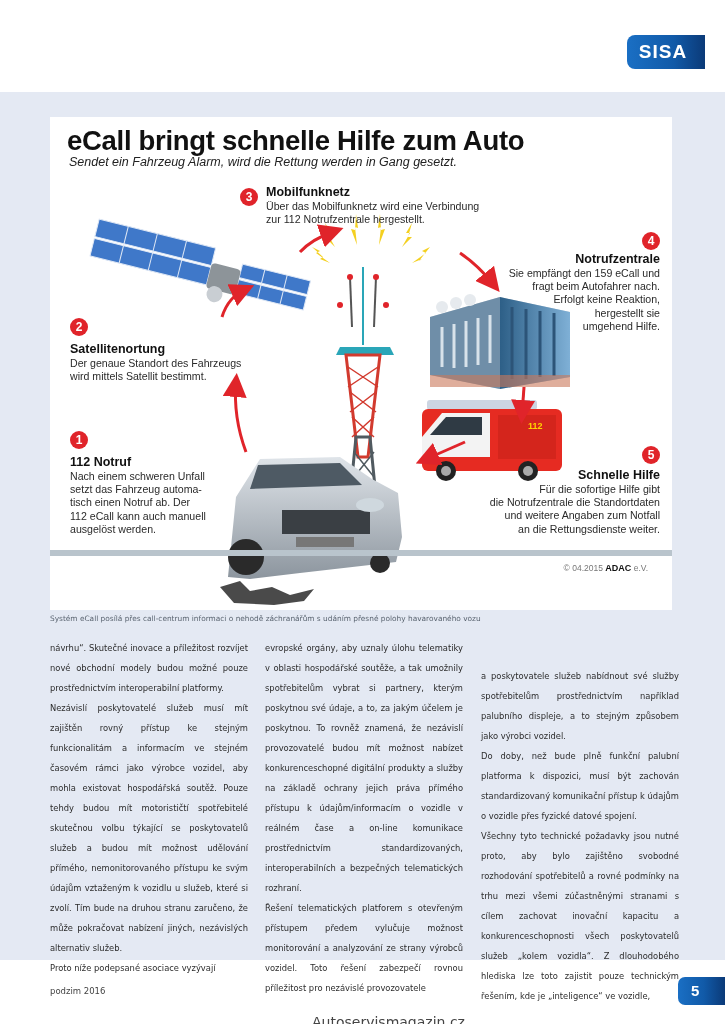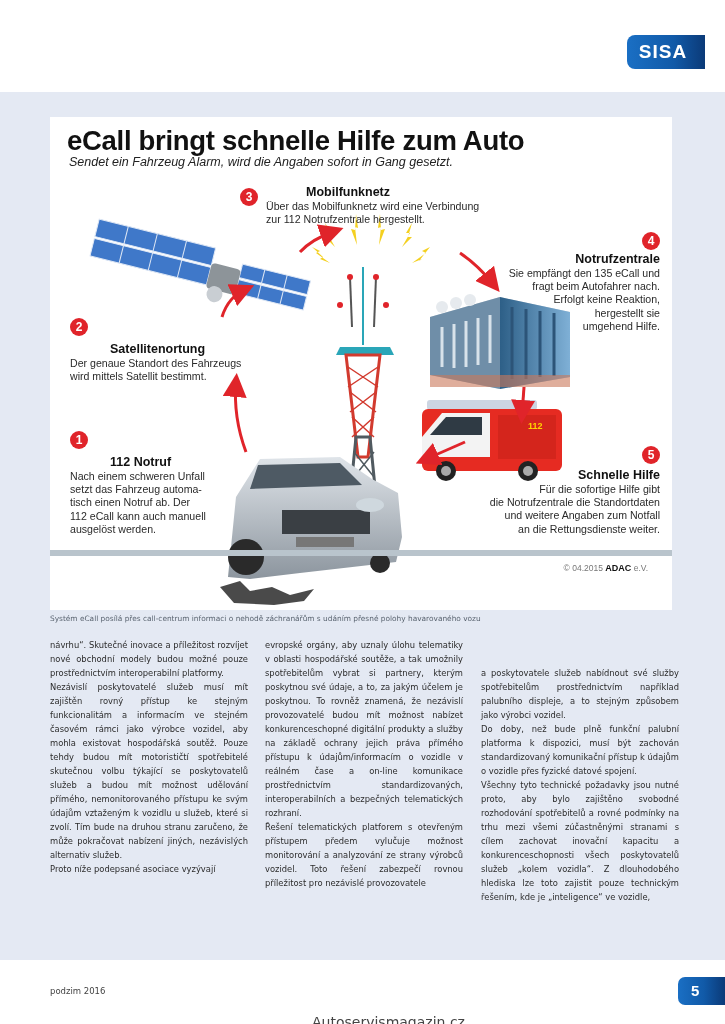--- a/index.html
+++ b/index.html
@@ -30,41 +30,41 @@
   .ig-sub {
     position: absolute; left: 19px; top: 38px;
     font-family: "Liberation Sans", sans-serif; font-style: italic; font-size: 12.5px; color: #222;
   }
   .step { position: absolute; font-family: "Liberation Sans", sans-serif; color: #2a2a2a; }
   .step .num {
     display: inline-block; width: 18px; height: 18px; border-radius: 50%;
     background: #e0242a; color: #fff; font-weight: bold; font-size: 12px;
     text-align: center; line-height: 18px;
   }
-  .step .head { font-weight: bold; font-size: 12.5px; color: #111; line-height: 15px; margin-left: 40px; }
+  .step .head { font-weight: bold; font-size: 12.5px; color: #111; line-height: 15px; }
   .step .desc { font-size: 10.6px; line-height: 13.2px; }
   .step.right { text-align: right; }
 
   .ig-ground { position: absolute; left: 0; top: 433px; width: 622px; height: 6px; background: #b9c4cc; }
   .ig-credit {
     position: absolute; right: 24px; top: 446px; font-family: "Liberation Sans", sans-serif;
     font-size: 8.5px; color: #777;
   }
   .ig-credit b { color: #111; font-weight: bold; font-size: 9px; }
 
   .ig-art { position: absolute; left: 0; top: 0; width: 622px; height: 493px; }
 
   .caption {
     position: absolute; left: 50px; top: 614px; width: 620px;
     font-family: "DejaVu Sans", sans-serif; font-size: 7.4px; color: #5a6470;
   }
 
   .col {
     position: absolute; top: 638px; width: 198px;
-    font-family: "DejaVu Sans", sans-serif; font-size: 8.35px; line-height: 14px; color: #2c2c2c;
+    font-family: "DejaVu Sans", sans-serif; font-size: 8.35px; line-height: 20px; color: #2c2c2c;
     text-align: justify;
   }
   .col p { margin: 0; }
   .col1 { left: 50px; }
   .col2 { left: 265px; }
   .col3 { left: 481px; margin-top: 28px; }
 
   .footer-left { position: absolute; left: 50px; top: 986px; font-size: 8.5px; color: #444; }
   .footer-center { position: absolute; left: 312px; top: 986px; font-size: 14px; color: #444; margin-top: 28px; }
   .page-badge {
@@ -178,21 +178,21 @@
       <path d="M196,335 Q183,300 186,265" marker-end="url(#arr)"></path>
       <path d="M172,200 Q178,180 196,172" marker-end="url(#arr)"></path>
       <path d="M250,135 Q262,122 285,114" marker-end="url(#arr)"></path>
       <path d="M410,136 Q428,148 444,168" marker-end="url(#arr)"></path>
       <path d="M474,270 L472,298" marker-end="url(#arr)"></path>
       <path d="M415,325 L374,343" marker-end="url(#arr)"></path>
     </g>
   </svg>
 
   <div class="ig-title">eCall bringt schnelle Hilfe zum Auto</div>
-  <div class="ig-sub">Sendet ein Fahrzeug Alarm, wird die Angaben sofort in Gang gesetzt.</div>
+  <div class="ig-sub">Sendet ein Fahrzeug Alarm, wird die Rettung werden in Gang gesetzt.</div>
 
   <div class="step" style="left:20px; top:313px;">
     <div class="num">1</div>
     <div class="head" style="margin-top:6px;">112 Notruf</div>
     <div class="desc">
       <div>Nach einem schweren Unfall</div>
       <div>setzt das Fahrzeug automa-</div>
       <div>tisch einen Notruf ab. Der</div>
       <div>112 eCall kann auch manuell</div>
       <div>ausgelöst werden.</div>
@@ -218,21 +218,21 @@
           <div>zur 112 Notrufzentrale hergestellt.</div>
         </div>
       </div>
     </div>
   </div>
 
   <div class="step right" style="right:12px; top:114px;">
     <div class="num">4</div>
     <div class="head" style="margin-top:2px;">Notrufzentrale</div>
     <div class="desc">
-      <div>Sie empfängt den 135 eCall und</div>
+      <div>Sie empfängt den 159 eCall und</div>
       <div>fragt beim Autofahrer nach.</div>
       <div>Erfolgt keine Reaktion,</div>
       <div>hergestellt sie</div>
       <div>umgehend Hilfe.</div>
     </div>
   </div>
 
   <div class="step right" style="right:12px; top:328px;">
     <div class="num">5</div>
     <div class="head" style="margin-top:4px;">Schnelle Hilfe</div>

